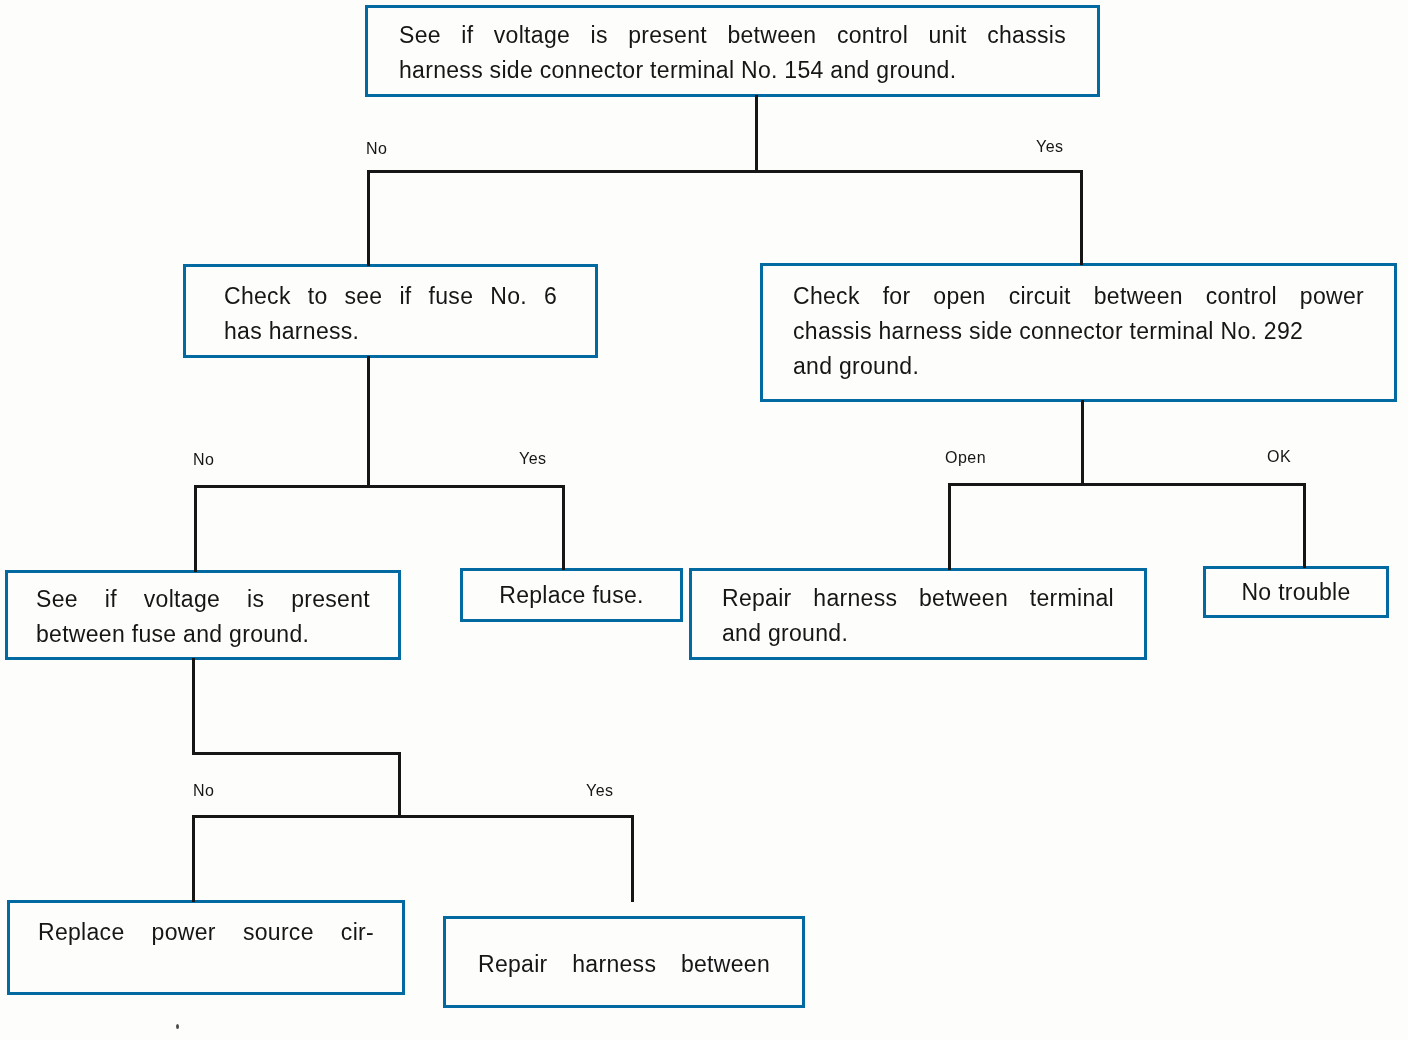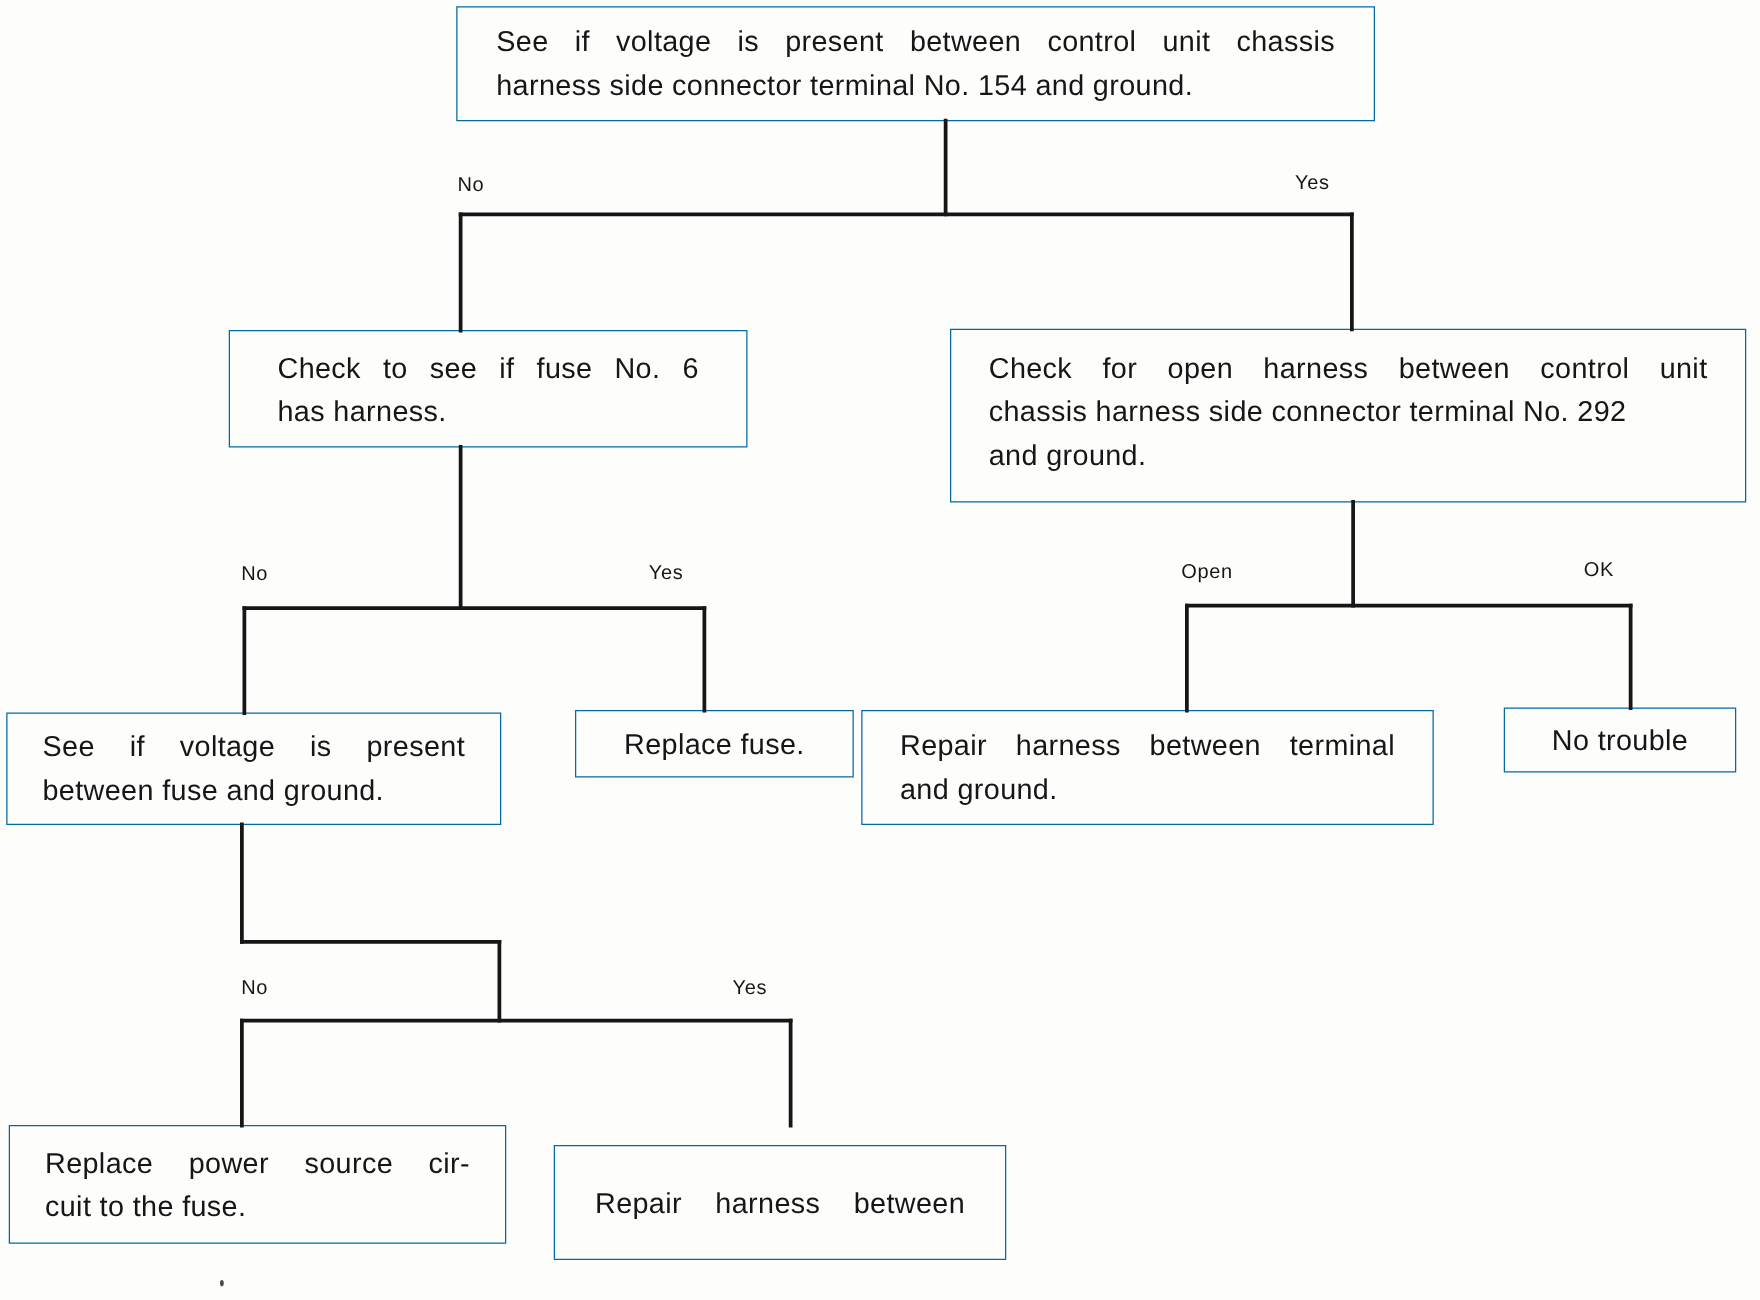--- a/index.html
+++ b/index.html
@@ -9,21 +9,21 @@
     height:1040px;
     background:#fdfdfc;
     font-family:"Liberation Sans", sans-serif;
     color:#161616;
     overflow:hidden;
   }
   .box{
     position:absolute;
     box-sizing:border-box;
     background:#fdfdfc;
-    border:1px solid #0369a1;
+    border:3px solid #0369a1;
     font-size:23px;
     line-height:35px;
     letter-spacing:0.3px;
   }
   .box .ln{display:block;text-align:left;}
   .box .ln.stretch{text-align:justify;text-align-last:justify;}
   .box.center{display:flex;align-items:center;justify-content:center;text-align:center;padding:0;}
   .v,.h{position:absolute;background:#161616;}
   .lbl{
     position:absolute;
@@ -42,21 +42,21 @@
     <span class="ln stretch">See if voltage is present between control unit chassis</span>
     <span class="ln">harness side connector terminal No. 154 and ground.</span>
   </div>
 
   <div class="box" style="left:183px;top:264px;width:415px;height:94px;padding:12px 38px;">
     <span class="ln stretch">Check to see if fuse No. 6</span>
     <span class="ln">has harness.</span>
   </div>
 
   <div class="box" style="left:760px;top:263px;width:637px;height:139px;padding:13px 30px;">
-    <span class="ln stretch">Check for open harness between control unit</span>
+    <span class="ln stretch">Check for open circuit between control power</span>
     <span class="ln">chassis harness side connector terminal No. 292</span>
     <span class="ln">and ground.</span>
   </div>
 
   <div class="box" style="left:5px;top:570px;width:396px;height:90px;padding:9px 28px;">
     <span class="ln stretch">See if voltage is present</span>
     <span class="ln">between fuse and ground.</span>
   </div>
 
   <div class="box center" style="left:460px;top:568px;width:223px;height:54px;justify-content:center;">
@@ -67,21 +67,20 @@
     <span class="ln stretch">Repair harness between terminal</span>
     <span class="ln">and ground.</span>
   </div>
 
   <div class="box center" style="left:1203px;top:566px;width:186px;height:52px;">
     <span class="ln">No trouble</span>
   </div>
 
   <div class="box" style="left:7px;top:900px;width:398px;height:95px;padding:12px 28px;">
     <span class="ln stretch">Replace power source cir-</span>
-    <span class="ln">cuit to the fuse.</span>
   </div>
 
   <div class="box" style="left:443px;top:916px;width:362px;height:92px;padding:28px 32px;">
     <span class="ln stretch">Repair harness between</span>
   </div>
 
   <div class="v" style="left:755px;top:95px;width:3px;height:78px;"></div>
   <div class="h" style="left:367px;top:170px;width:716px;height:3px;"></div>
   <div class="v" style="left:367px;top:170px;width:3px;height:96px;"></div>
   <div class="v" style="left:1080px;top:170px;width:3px;height:95px;"></div>

